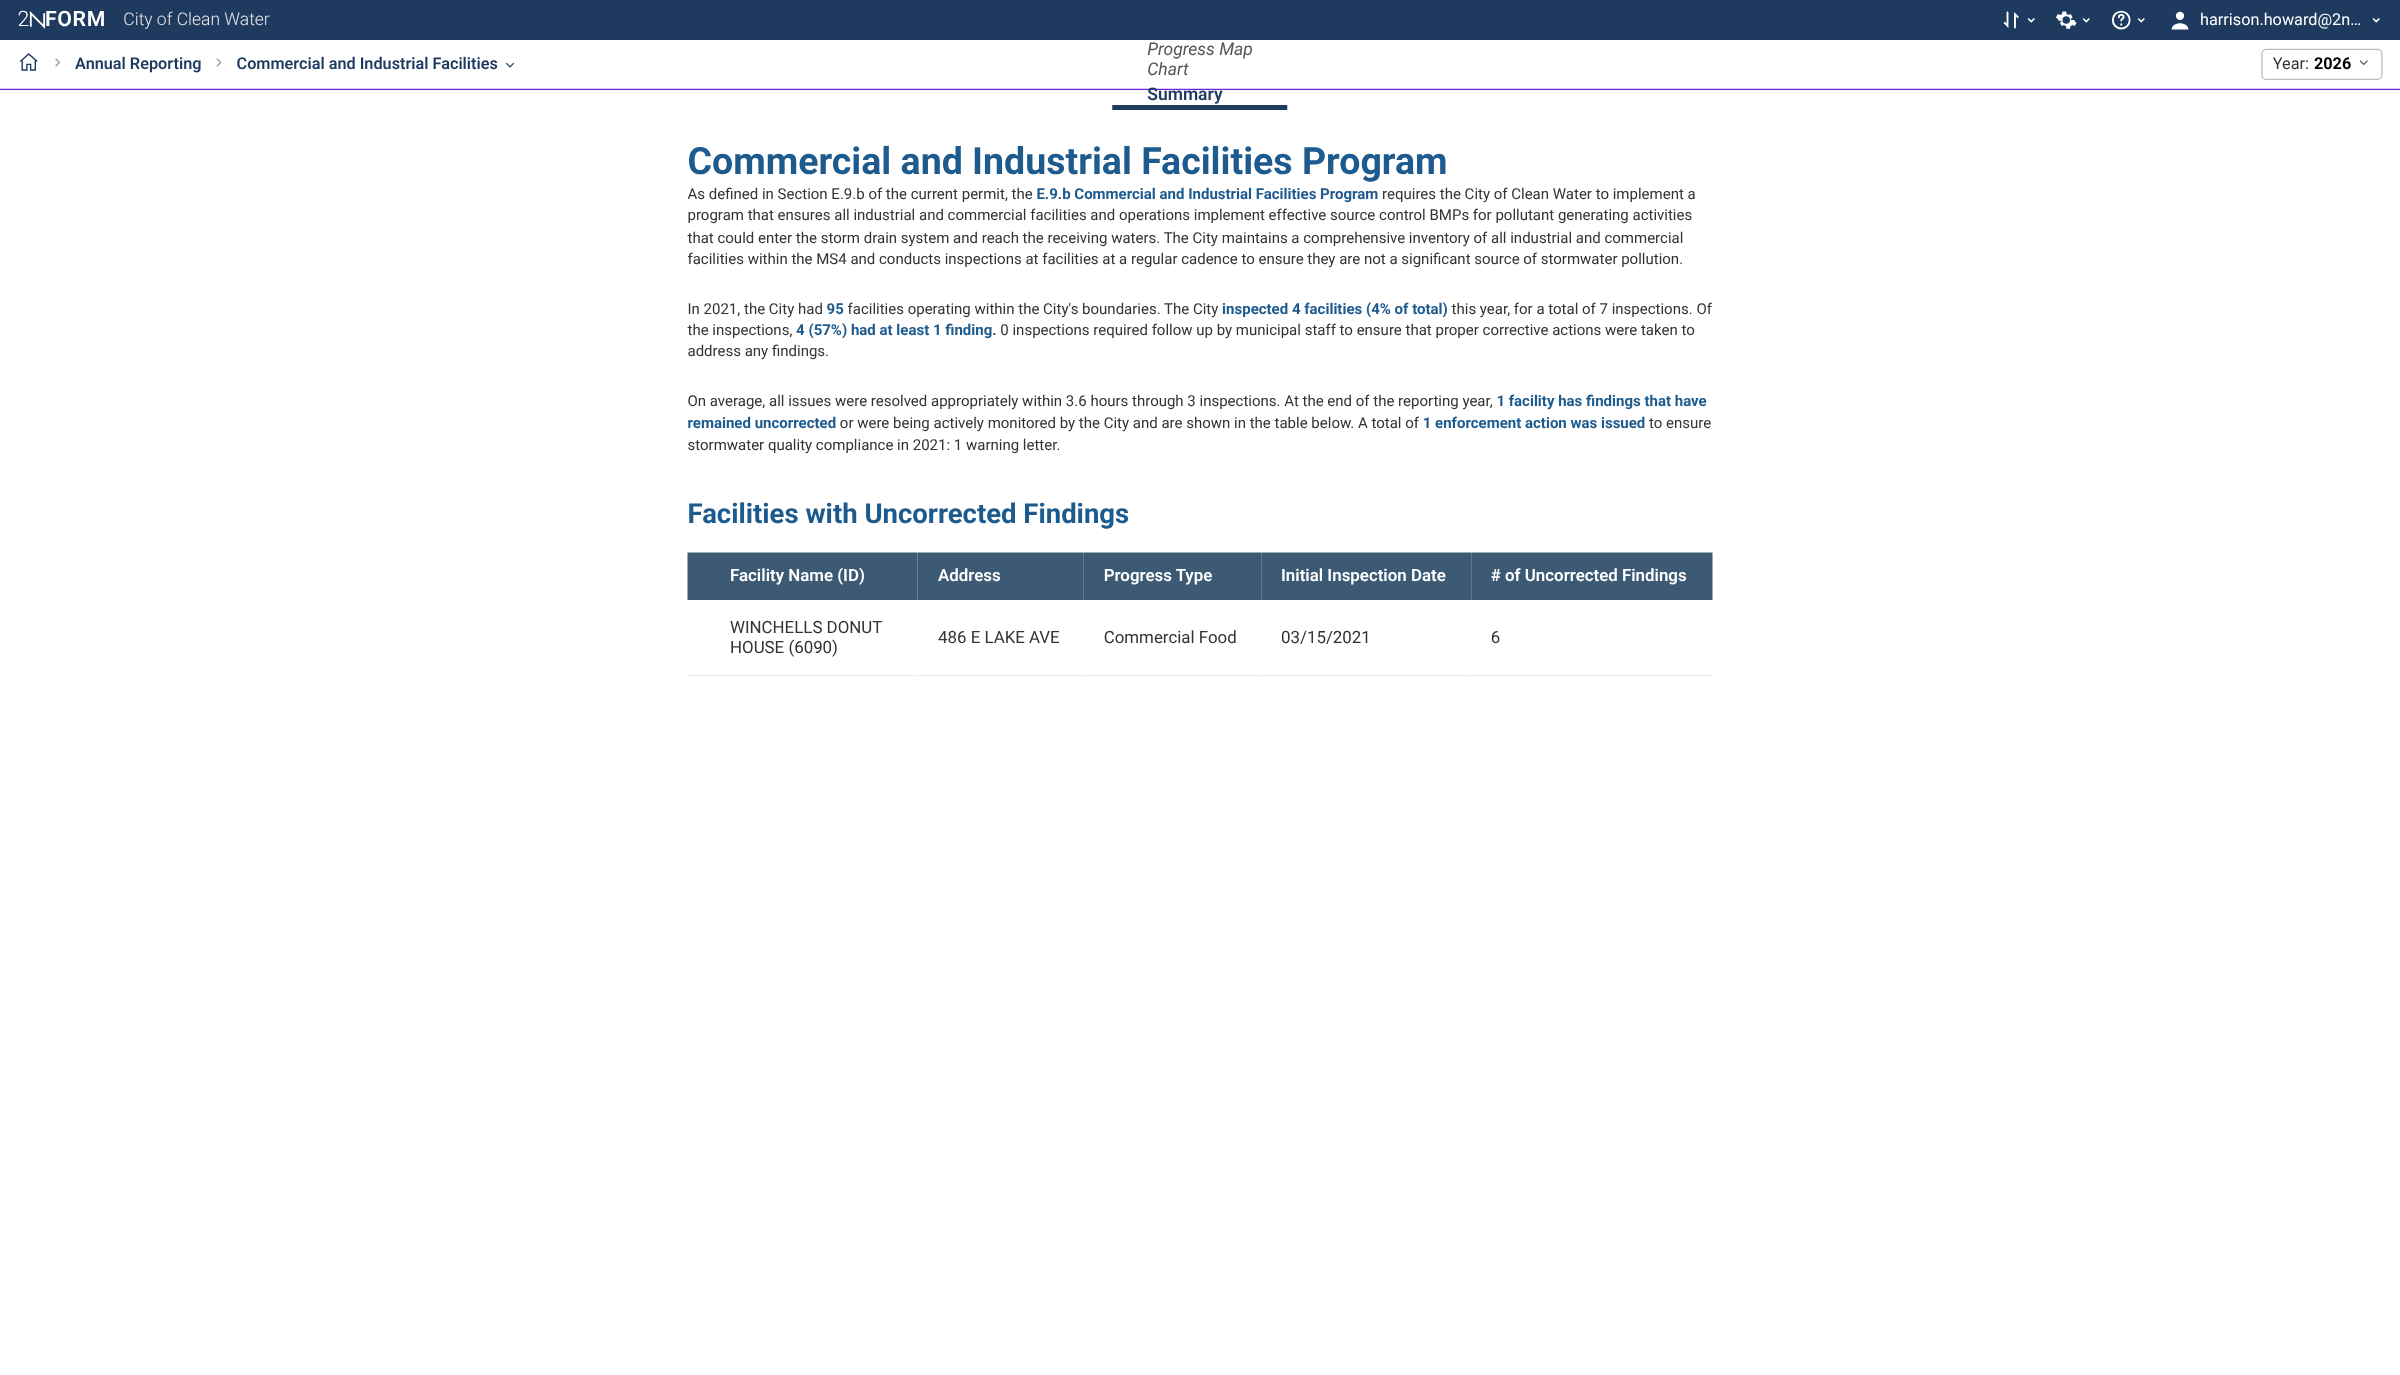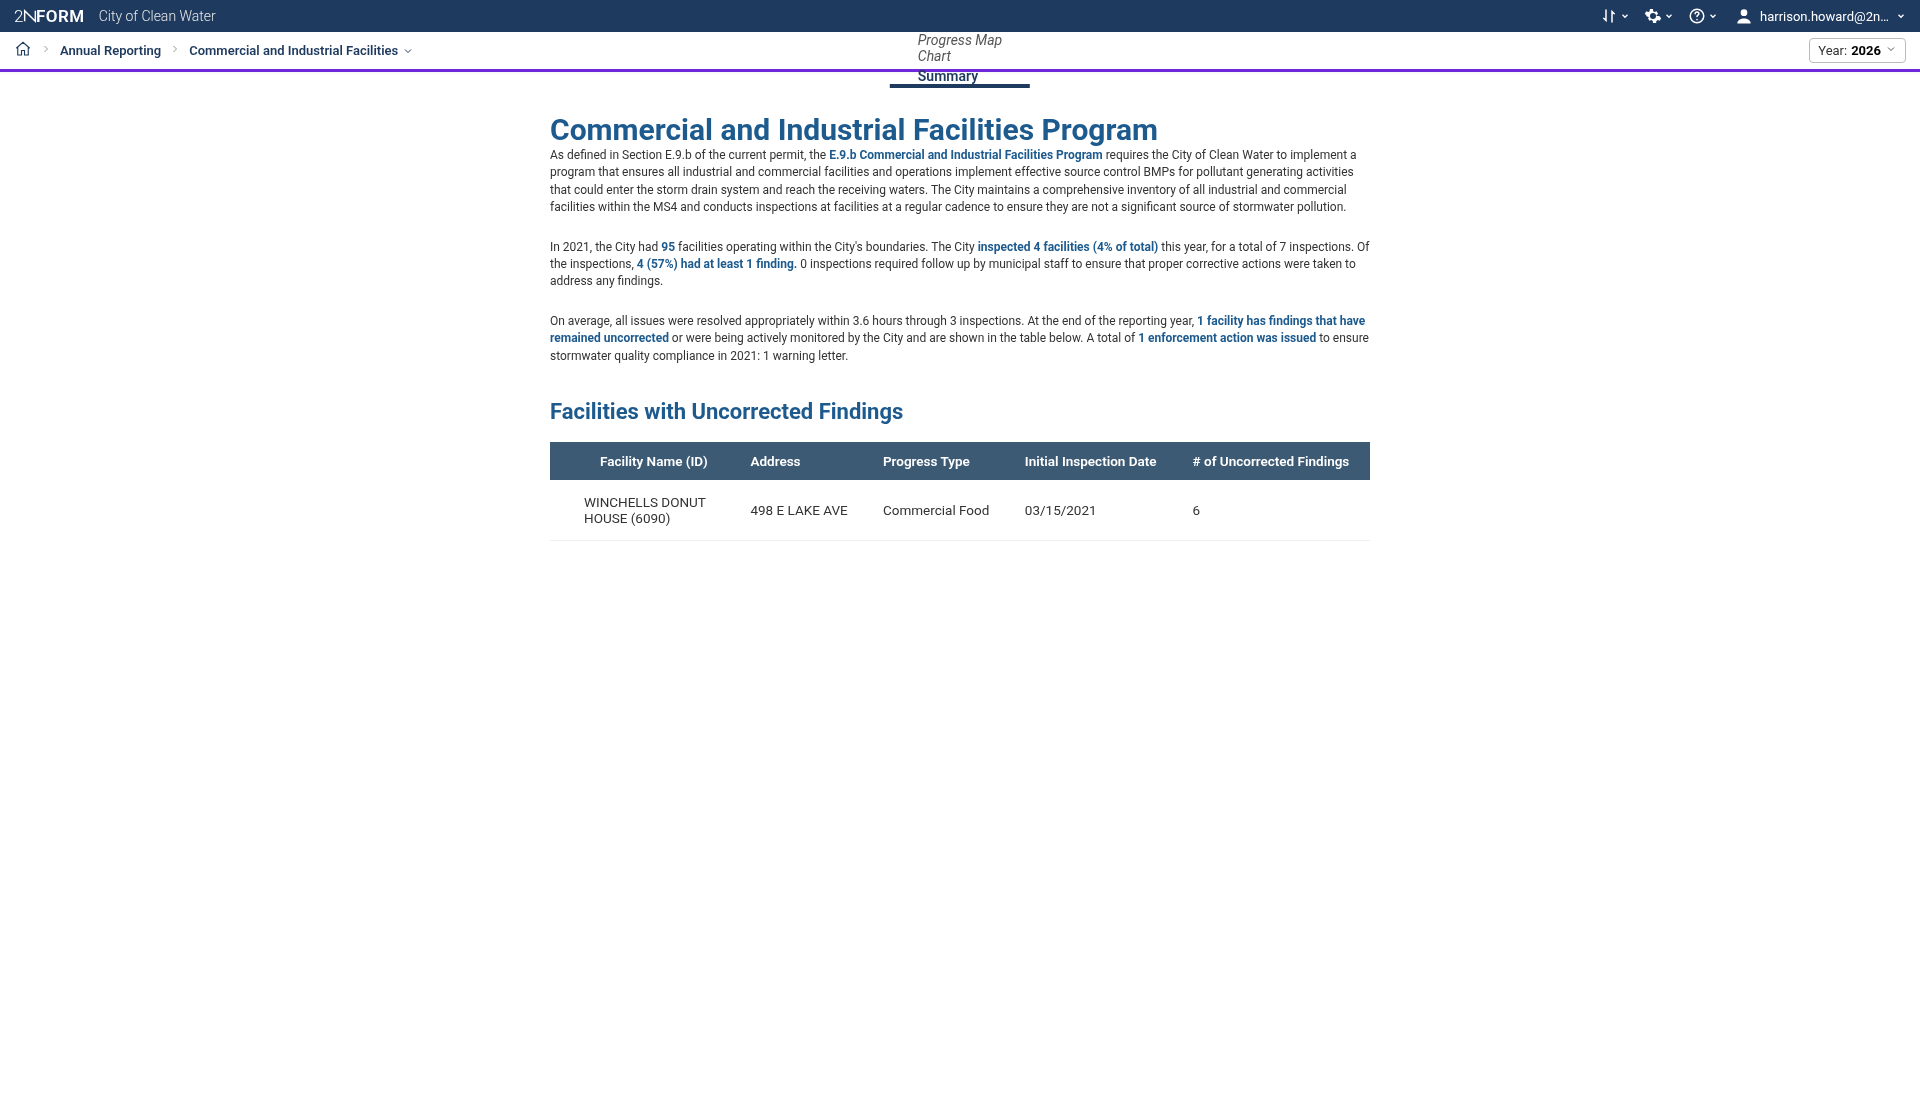--- a/index.html
+++ b/index.html
@@ -23,21 +23,21 @@
 .topbar-icon-group { display: flex; align-items: center; gap: 2px; padding: 0 4px; cursor: pointer; }
 .topbar-icon-group svg { width: 18px; height: 18px; fill: #fff; }
 .chevron-sm { width: 10px !important; height: 10px !important; }
 .user-area { display: flex; align-items: center; gap: 6px; cursor: pointer; padding-left: 6px;}
 .user-area svg { width: 20px; height: 20px; fill: #fff; }
 .user-email { font-size: 13px; color: #fff; max-width: 130px; overflow: hidden; white-space: nowrap; text-overflow: ellipsis; }
 
 .subbar {
   height: 40px;
   background: #fff;
-  border-bottom: 3px solid #6d28d9;
+  border-bottom: 1px solid #6d28d9;
   box-shadow: 0 1px 3px rgba(0,0,0,0.05);
   display: flex;
   align-items: center;
   padding: 0 14px;
   position: relative;
 }
 .breadcrumbs { display: flex; align-items: center; gap: 8px; font-size: 13px; }
 .breadcrumbs svg { width: 18px; height: 18px; }
 .bc-home svg { stroke: #1e3a5f; fill: none; stroke-width: 1.5; }
 .bc-chevron svg { stroke: #999; fill: none; stroke-width: 2; width: 12px; height: 12px; }
@@ -55,21 +55,21 @@
 
 .content { max-width: 820px; margin: 0 auto; padding: 40px 0 60px; }
 .page-title { color: #1d5a8e; font-size: 30px; font-weight: 700; }
 .body-text { font-size: 12px; line-height: 1.45; color: #333; margin-bottom: 22px; }
 .body-text .hl { color: #1d5a8e; font-weight: 700; }
 .section-title { color: #1d5a8e; font-size: 22px; font-weight: 700; margin-top: 34px; margin-bottom: 18px; }
 
 .data-table { width: 100%; border-collapse: collapse; font-size: 13.5px; }
 .data-table thead tr { background: #3d5a75; color: #fff; }
 .data-table th { text-align: left; font-weight: 600; padding: 11px 16px; }
-.data-table th:first-child { padding-left: 50px; }
+.data-table th:first-child { padding-left: 34px; }
 .data-table td { padding: 14px 16px; color: #333; vertical-align: middle; border-bottom: 1px solid #eee;}
 .data-table td:first-child { padding-left: 34px; }
 </style>
 </head>
 <body>
 
 <div class="topbar">
   <div class="logo-area">
     <span class="logo-text">
       <span class="logo-2">2</span>
@@ -179,20 +179,20 @@
         <th>Facility Name (ID)</th>
         <th>Address</th>
         <th>Progress Type</th>
         <th>Initial Inspection Date</th>
         <th># of Uncorrected Findings</th>
       </tr>
     </thead>
     <tbody>
       <tr>
         <td style="max-width:180px">WINCHELLS DONUT HOUSE (6090)</td>
-        <td>498 E LAKE AVE</td>
+        <td>486 E LAKE AVE</td>
         <td>Commercial Food</td>
         <td>03/15/2021</td>
         <td>6</td>
       </tr>
     </tbody>
   </table>
 </div>
 
 </body></html>

